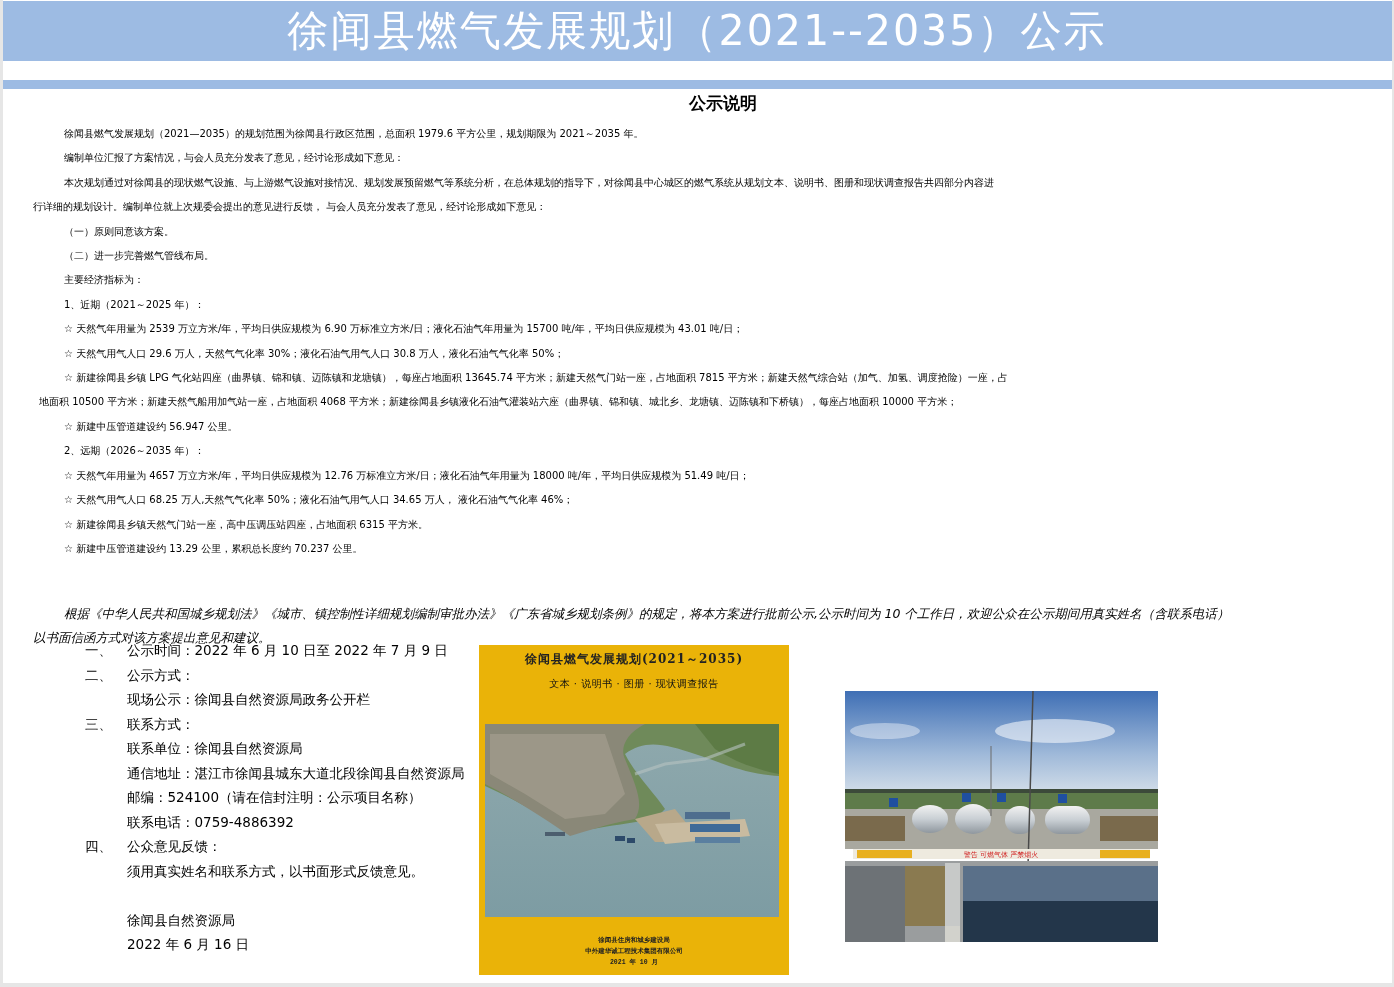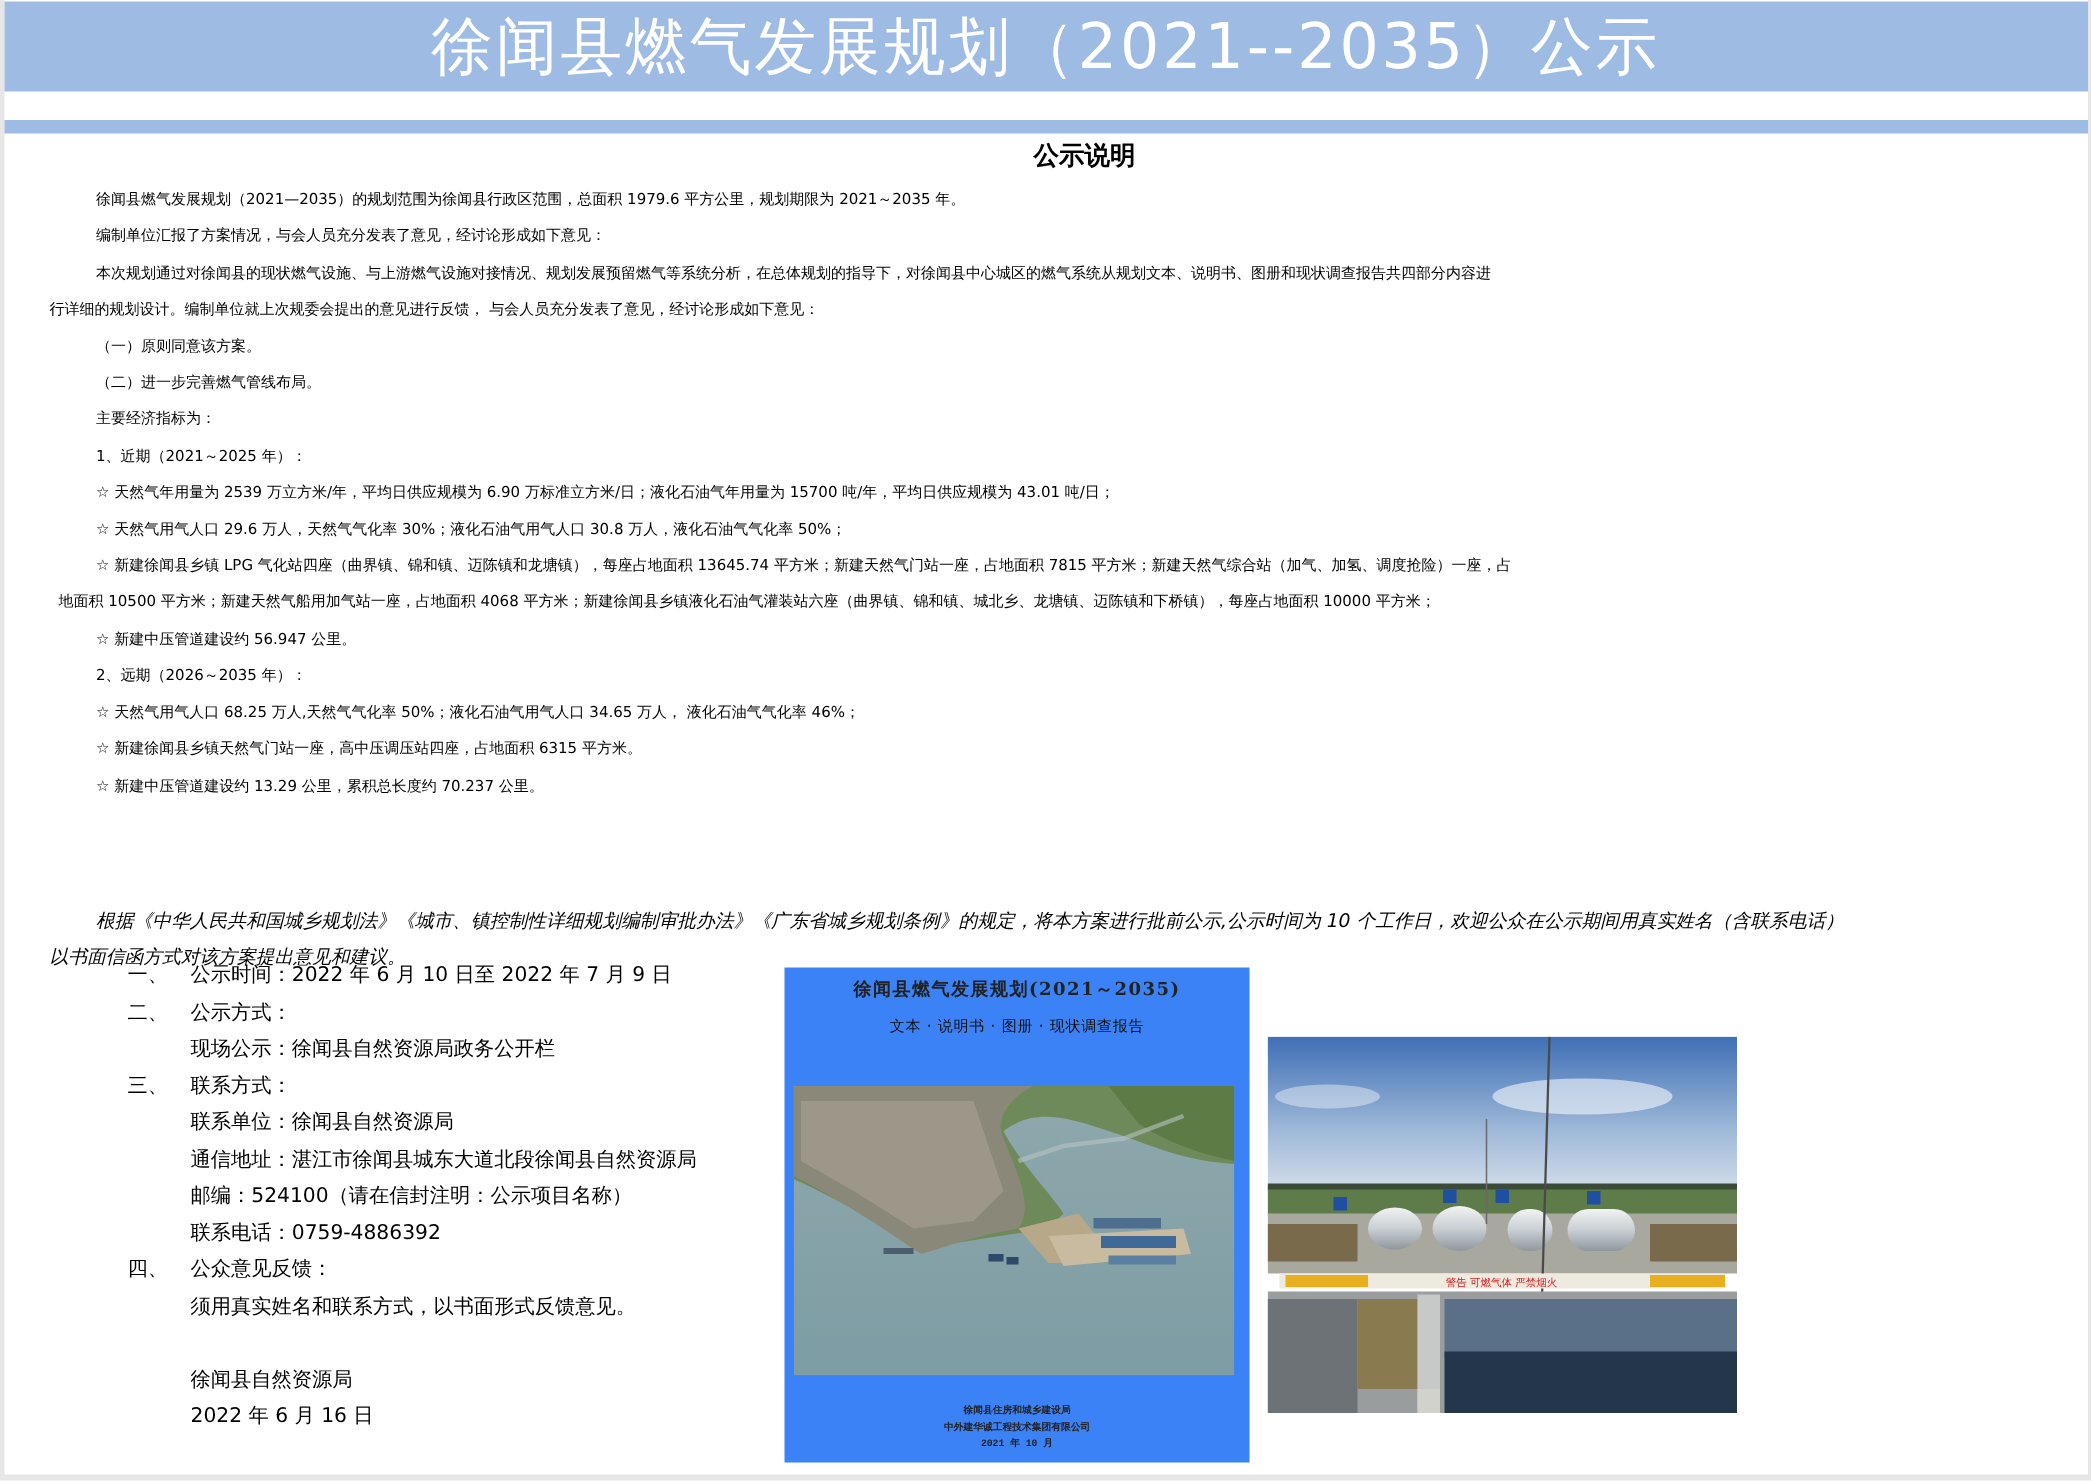--- a/index.html
+++ b/index.html
@@ -46,22 +46,22 @@
     }
     .details {
       position: absolute; left: 82px; top: 638px; width: 420px;
       font-size: 13.5px; line-height: 24.5px;
     }
     .drow { display: flex; white-space: nowrap; }
     .num { width: 42px; display: inline-block; }
     .dtext { display: inline-block; }
     .sub { padding-left: 42px; }
     .cover {
-      position: absolute; left: 520px; top: 645px; width: 310px; height: 330px;
-      background: #3b82f6;
+      position: absolute; left: 476px; top: 645px; width: 310px; height: 330px;
+      background: #eab308;
     }
     .cover-sub {
       position: absolute; left: 0; top: 6px; width: 310px; text-align: center;
       font-family: "DejaVu Serif", serif; font-size: 12px; font-weight: bold; letter-spacing: 1px;
       color: #222;
     }
     .cover-main {
       position: absolute; left: 0; top: 32px; width: 310px; text-align: center;
       font-size: 10px; font-weight: normal; color: #111; letter-spacing: 0.5px;
     }
@@ -101,20 +101,21 @@
     <p class="p ind">主要经济指标为：</p>
 
     <p class="p ind">1、近期（2021～2025 年）：</p>
     <p class="p ind">☆ 天然气年用量为 2539 万立方米/年，平均日供应规模为 6.90 万标准立方米/日；液化石油气年用量为 15700 吨/年，平均日供应规模为 43.01 吨/日；</p>
     <p class="p ind">☆ 天然气用气人口 29.6 万人，天然气气化率 30%；液化石油气用气人口 30.8 万人，液化石油气气化率 50%；</p>
     <p class="p ind">☆ 新建徐闻县乡镇 LPG 气化站四座（曲界镇、锦和镇、迈陈镇和龙塘镇），每座占地面积 13645.74 平方米；新建天然气门站一座，占地面积 7815 平方米；新建天然气综合站（加气、加氢、调度抢险）一座，占</p>
     <p class="p wrapline">地面积 10500 平方米；新建天然气船用加气站一座，占地面积 4068 平方米；新建徐闻县乡镇液化石油气灌装站六座（曲界镇、锦和镇、城北乡、龙塘镇、迈陈镇和下桥镇），每座占地面积 10000 平方米；</p>
     <p class="p ind">☆ 新建中压管道建设约 56.947 公里。</p>
 
     <p class="p ind">2、远期（2026～2035 年）：</p>
+    <p class="p ind">☆ 天然气年用量为 4657 万立方米/年，平均日供应规模为 12.76 万标准立方米/日；液化石油气年用量为 18000 吨/年，平均日供应规模为 51.49 吨/日；</p>
     <p class="p ind">☆ 天然气用气人口 68.25 万人,天然气气化率 50%；液化石油气用气人口 34.65 万人， 液化石油气气化率 46%；</p>
     <p class="p ind">☆ 新建徐闻县乡镇天然气门站一座，高中压调压站四座，占地面积 6315 平方米。</p>
     <p class="p ind">☆ 新建中压管道建设约 13.29 公里，累积总长度约 70.237 公里。</p>
   </div>
 
   <div class="notice">
     <p class="p ind">根据《中华人民共和国城乡规划法》《城市、镇控制性详细规划编制审批办法》《广东省城乡规划条例》的规定，将本方案进行批前公示,公示时间为 10 个工作日，欢迎公众在公示期间用真实姓名（含联系电话）</p>
     <p class="p flush">以书面信函方式对该方案提出意见和建议。</p>
   </div>
 

